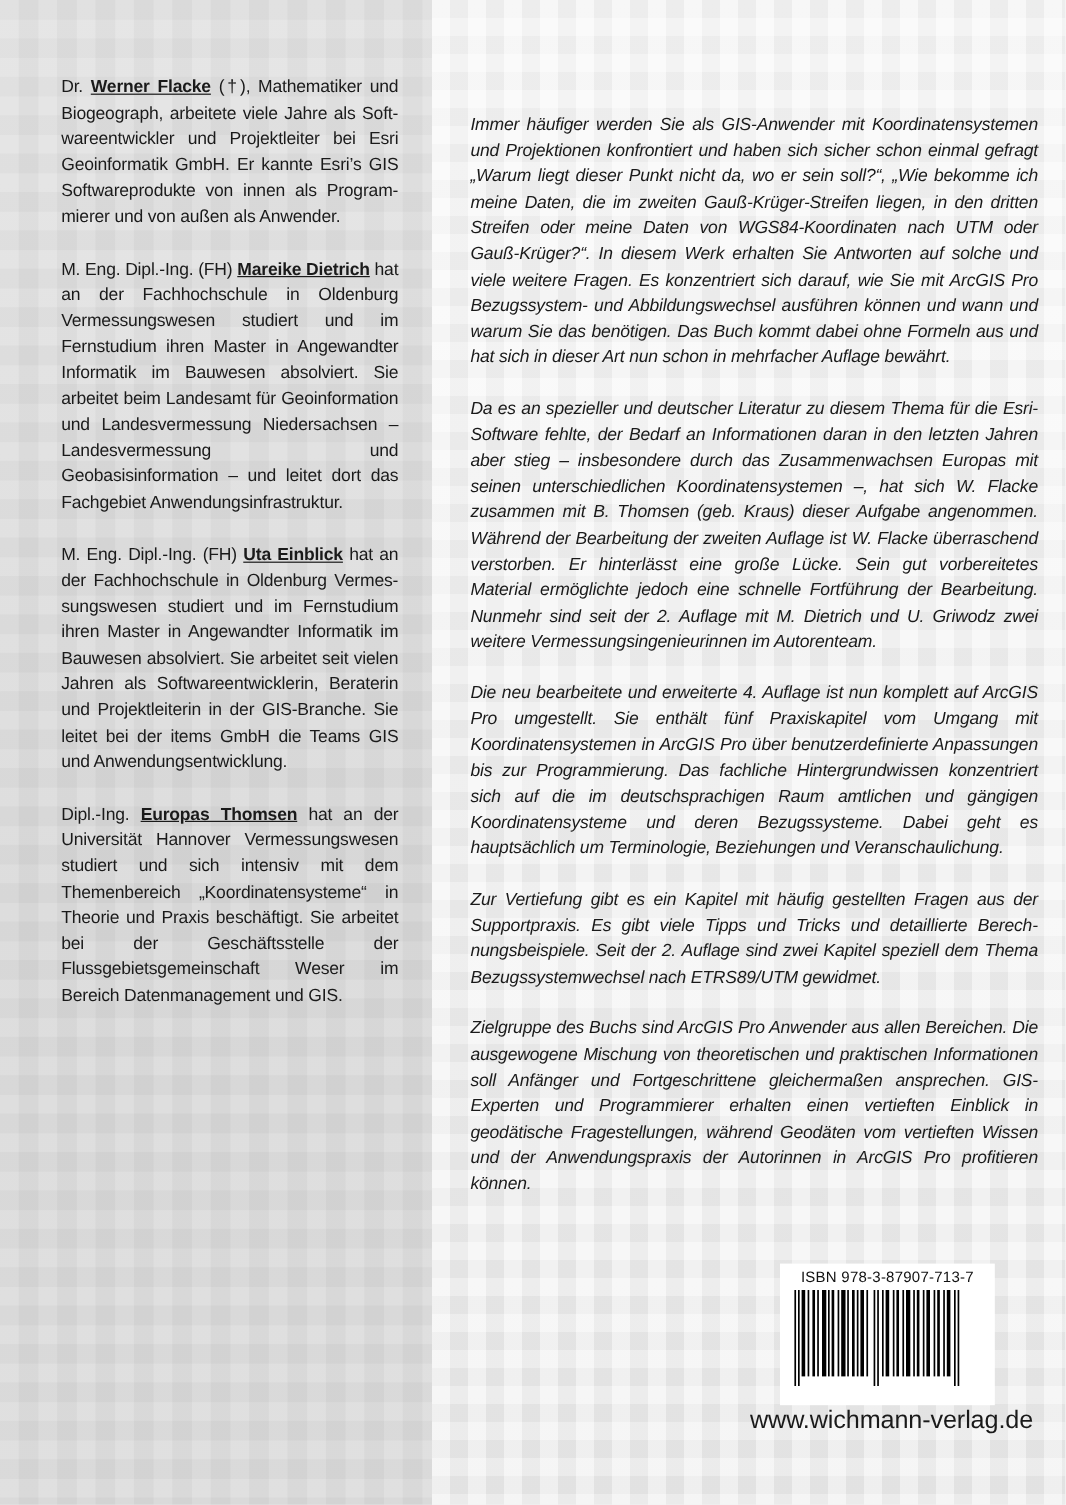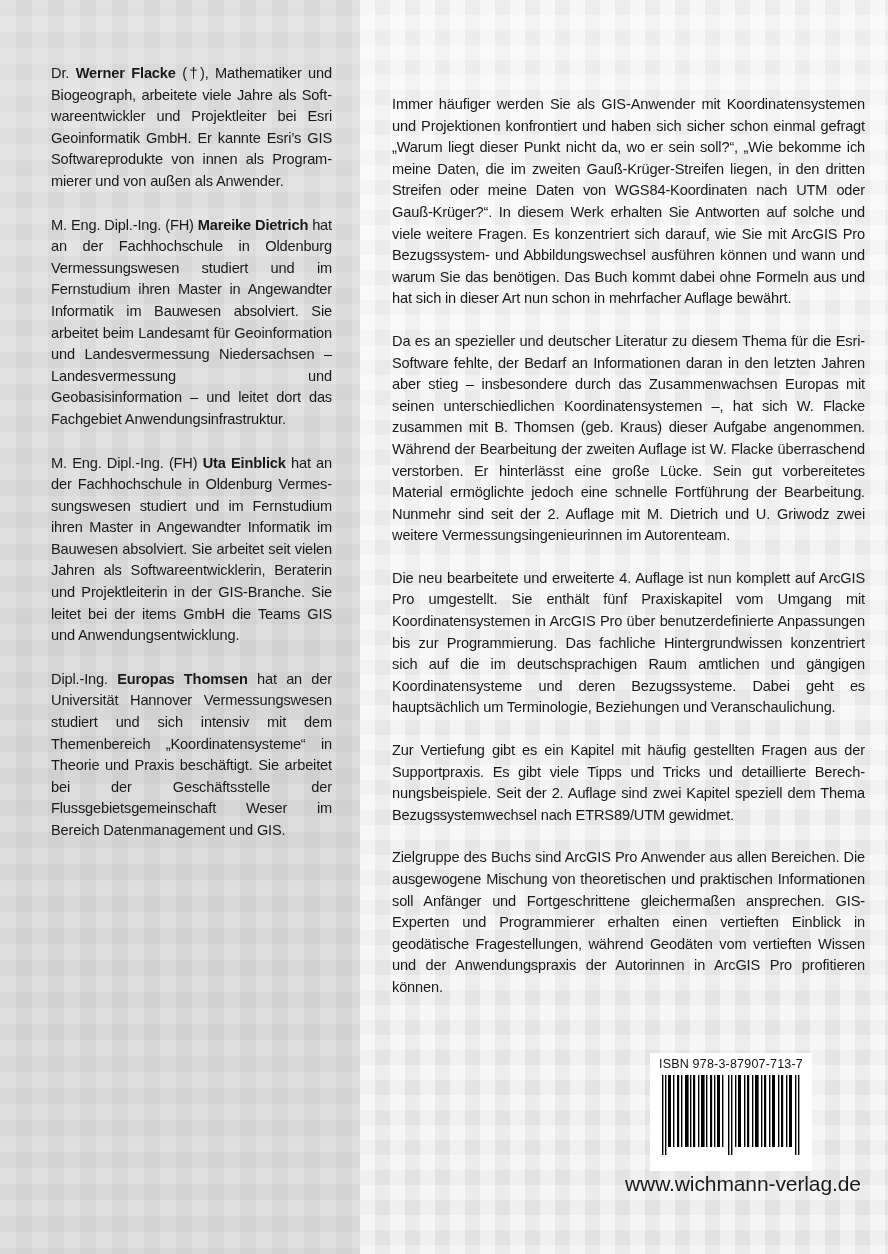--- a/index.html
+++ b/index.html
@@ -24,30 +24,31 @@
       linear-gradient(90deg, rgba(255,255,255,0.35) 50%, rgba(0,0,0,0.018) 50%),
       linear-gradient(0deg, rgba(255,255,255,0.25) 50%, rgba(0,0,0,0.015) 50%),
       linear-gradient(180deg, #f6f6f6 0%, #efefef 70%, #ebebeb 100%);
     background-size: 30px 30px, 30px 30px, 100% 100%;
   }
   .text-block {
     font-size: 14.6px; line-height: 21.6px; text-align: justify;
     hyphens: manual; letter-spacing: -0.15px;
   }
   .left-col { position: absolute; left: 51px; top: 63px; width: 281px; }
-  .right-col { position: absolute; left: 392px; top: 94px; width: 473px; }
+  .right-col { position: absolute; left: 392px; top: 94px; width: 473px; font-style: italic; }
   .bio { margin: 0 0 22px 0; }
   .bio:nth-child(2) { margin-bottom: 22px; }
   .para { margin: 0 0 21px 0; }
   .para:first-child { margin-top: 0; }
-  b { font-weight: bold; }
+  b { font-weight: bold; text-decoration: underline; }
 
   .barcode-box {
     position: absolute; left: 650px; top: 1053px; width: 162px; height: 118px;
     background: #ffffff;
+    padding-left: 17px;
   }
   .isbn-line {
     position: absolute; top: 4px; left: 0; width: 100%; text-align: center;
     font-size: 12.5px; line-height: 15px; color: #111; letter-spacing: 0.2px;
   }
   .bars {
     position: absolute; left: 8px; top: 22px; width: 146px; height: 80px;
   }
   .ean-digits {
     position: absolute; left: 2px; top: 96px; width: 158px;

